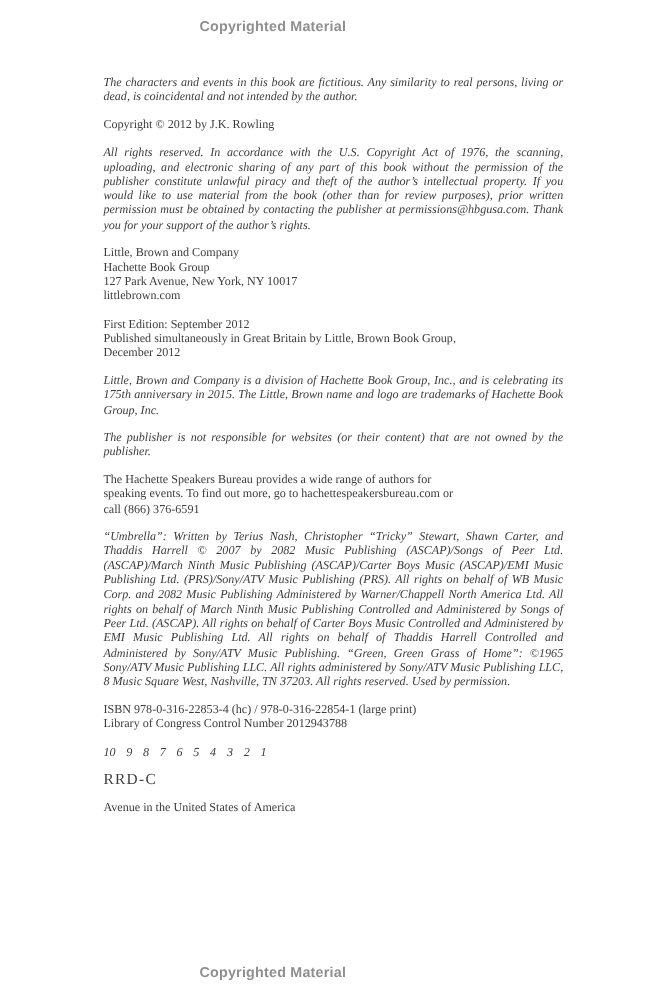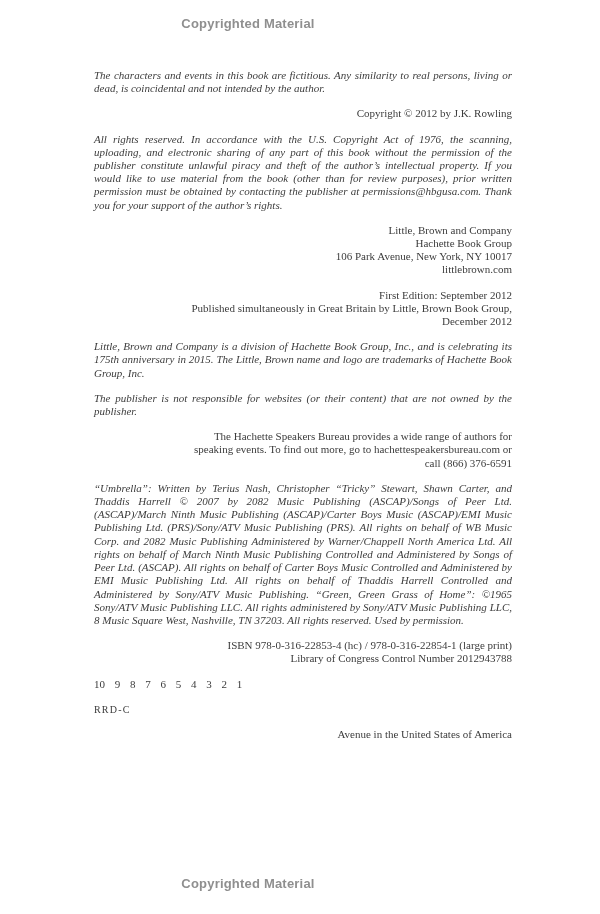--- a/index.html
+++ b/index.html
@@ -24,36 +24,36 @@
   .page-text {
     position: absolute;
     left: 94px; top: 69px;
     width: 418px;
     font-size: 11px;
     line-height: 13.2px;
     color: #3c3c3c;
   }
   .page-text p { margin: 0 0 12px 0; }
   .justify { text-align: justify; font-style: italic; }
-  .lines { white-space: pre-line; text-align: right; }
-  .numberline { word-spacing: 7px; }
-  .printercode { font-size: 10px; letter-spacing: 1.2px; }
+  .lines { white-space: pre-line; }
+  .numberline { word-spacing: 7px; font-style: italic; }
+  .printercode { font-size: 14px; letter-spacing: 1.2px; }
 </style>
 </head>
 <body>
 
 <div class="banner banner-top">Copyrighted Material</div>
 
 <div class="page-text">
   <p class="justify">The characters and events in this book are fictitious. Any similarity to real persons, living or dead, is coincidental and not intended by the author.</p>
   <p class="lines">Copyright © 2012 by J.K. Rowling</p>
   <p class="justify">All rights reserved. In accordance with the U.S. Copyright Act of 1976, the scanning, uploading, and electronic sharing of any part of this book without the permission of the publisher constitute unlawful piracy and theft of the author’s intellectual property. If you would like to use material from the book (other than for review purposes), prior written permission must be obtained by contacting the publisher at permissions@hbgusa.com. Thank you for your support of the author’s rights.</p>
   <p class="lines">Little, Brown and Company
 Hachette Book Group
-106 Park Avenue, New York, NY 10017
+127 Park Avenue, New York, NY 10017
 littlebrown.com</p>
   <p class="lines">First Edition: September 2012
 Published simultaneously in Great Britain by Little, Brown Book Group,
 December 2012</p>
   <p class="justify">Little, Brown and Company is a division of Hachette Book Group, Inc., and is celebrating its 175th anniversary in 2015. The Little, Brown name and logo are trademarks of Hachette Book Group, Inc.</p>
   <p class="justify">The publisher is not responsible for websites (or their content) that are not owned by the publisher.</p>
   <p class="lines">The Hachette Speakers Bureau provides a wide range of authors for
 speaking events. To find out more, go to hachettespeakersbureau.com or
 call (866) 376-6591</p>
   <p class="justify">“Umbrella”: Written by Terius Nash, Christopher “Tricky” Stewart, Shawn Carter, and Thaddis Harrell © 2007 by 2082 Music Publishing (ASCAP)/Songs of Peer Ltd. (ASCAP)/March Ninth Music Publishing (ASCAP)/Carter Boys Music (ASCAP)/EMI Music Publishing Ltd. (PRS)/Sony/ATV Music Publishing (PRS). All rights on behalf of WB Music Corp. and 2082 Music Publishing Administered by Warner/Chappell North America Ltd. All rights on behalf of March Ninth Music Publishing Controlled and Administered by Songs of Peer Ltd. (ASCAP). All rights on behalf of Carter Boys Music Controlled and Administered by EMI Music Publishing Ltd. All rights on behalf of Thaddis Harrell Controlled and Administered by Sony/ATV Music Publishing. “Green, Green Grass of Home”: ©1965 Sony/ATV Music Publishing LLC. All rights administered by Sony/ATV Music Publishing LLC, 8 Music Square West, Nashville, TN 37203. All rights reserved. Used by permission.</p>

